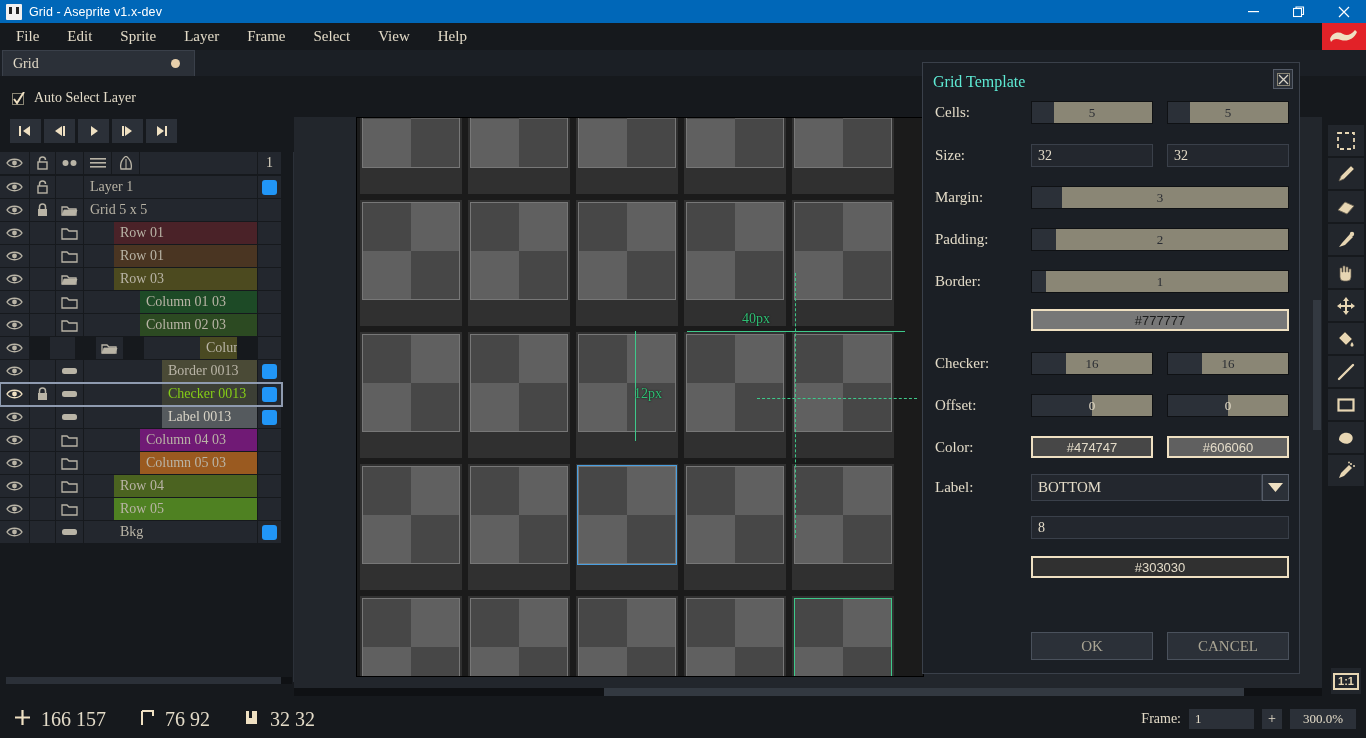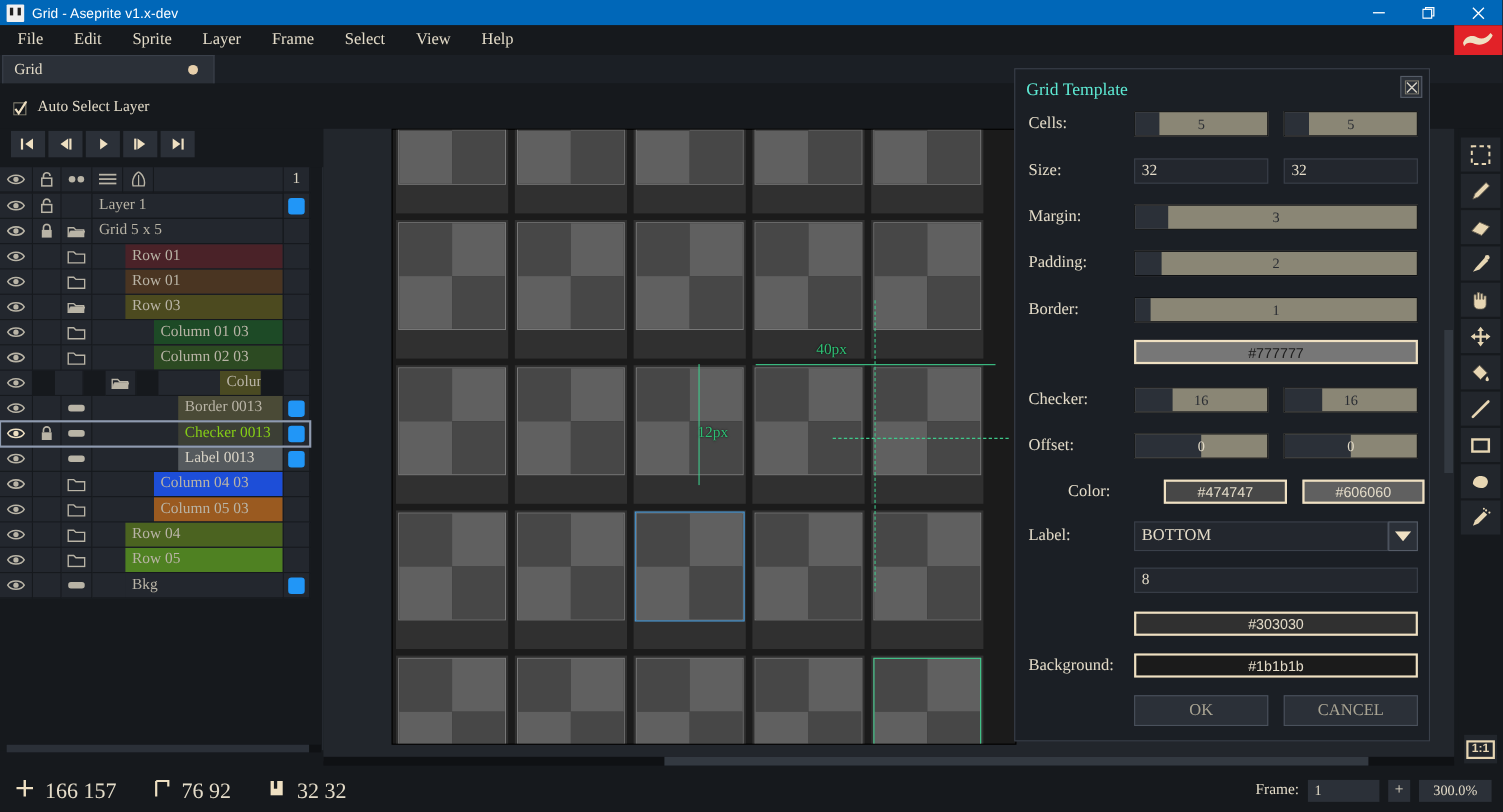--- a/index.html
+++ b/index.html
@@ -506,21 +506,21 @@
             <circle cx="8.5" cy="6" r="2.4" fill="#b9b4a6"></circle>
           </svg>
         </div>
         <div class="cell c-lock"></div>
         <div class="cell c-ico">
           <svg width="17" height="13" viewBox="0 0 17 13">
             <path d="M1 2 H6 L8 4 H16 V12 H1 Z" fill="none" stroke="#b9b4a6" stroke-width="1.3"></path>
           </svg>
         </div>
         <div class="cell c-name" style="padding-left:0;background:#23272e;">
-          <span class="tagbg" style="background:#1d4ed8;margin-left:56px;align-items:center;">
+          <span class="tagbg" style="background:#701a75;margin-left:56px;align-items:center;">
             <span class="lname" style="color:#b9b4a6">Column 04 03</span>
           </span>
         </div>
         <div class="cell c-col"></div>
       </div>
       <div class="lrow" style="top: 300px;">
         <div class="cell c-eye">
           <svg width="17" height="12" viewBox="0 0 17 12">
             <path d="M1 6 C4 1, 13 1, 16 6 C13 11, 4 11, 1 6 Z" fill="none" stroke="#b9b4a6" stroke-width="1.4"></path>
             <circle cx="8.5" cy="6" r="2.4" fill="#b9b4a6"></circle>
@@ -994,21 +994,21 @@
         <span class="fill" style="width:60px;"></span>
         <span class="val">0</span>
       </div>
       <div class="slider dark" style="width:122px;margin-left:14px;">
         <span class="fill" style="width:60px;"></span>
         <span class="val">0</span>
       </div>
     </div>
 
     <div class="row" style="left:12px;top:373px;width:360px;">
-      <span class="rlabel" style="width:96px;margin-left:36px;">Color:</span>
+      <span class="rlabel" style="width:96px;">Color:</span>
       <div class="colorbtn" id="btn-color-1" style="width: 122px; background: rgb(71, 71, 71); color: rgb(227, 219, 200);">
         <span>#474747</span>
       </div>
       <div class="colorbtn" id="btn-color-2" style="width: 122px; margin-left: 14px; background: rgb(96, 96, 96); color: rgb(227, 219, 200);">
         <span>#606060</span>
       </div>
     </div>
 
     <div class="row" style="left:12px;top:411px;width:360px;">
       <span class="rlabel" style="width:96px;">Label:</span>
@@ -1029,26 +1029,20 @@
       </div>
     </div>
 
     <div class="row" style="left:12px;top:493px;width:360px;">
       <span style="width:96px;"></span>
       <div class="colorbtn" id="btn-label-color" style="width: 258px; background: rgb(48, 48, 48); color: rgb(227, 219, 200);">
         <span>#303030</span>
       </div>
     </div>
 
-    <div class="row" style="left:12px;top:531px;width:360px;">
-      <span class="rlabel" style="width:96px;">Background:</span>
-      <div class="colorbtn" id="btn-bg-color" style="width: 258px; background: rgb(27, 27, 27); color: rgb(227, 219, 200);">
-        <span>#1b1b1b</span>
-      </div>
-    </div>
 
     <div class="row" style="left:12px;top:569px;width:360px;">
       <span style="width:96px;"></span>
       <div class="dlgbtn" style="width:122px;">
         <span>OK</span>
       </div>
       <div class="dlgbtn" style="width:122px;margin-left:14px;">
         <span>CANCEL</span>
       </div>
     </div>

